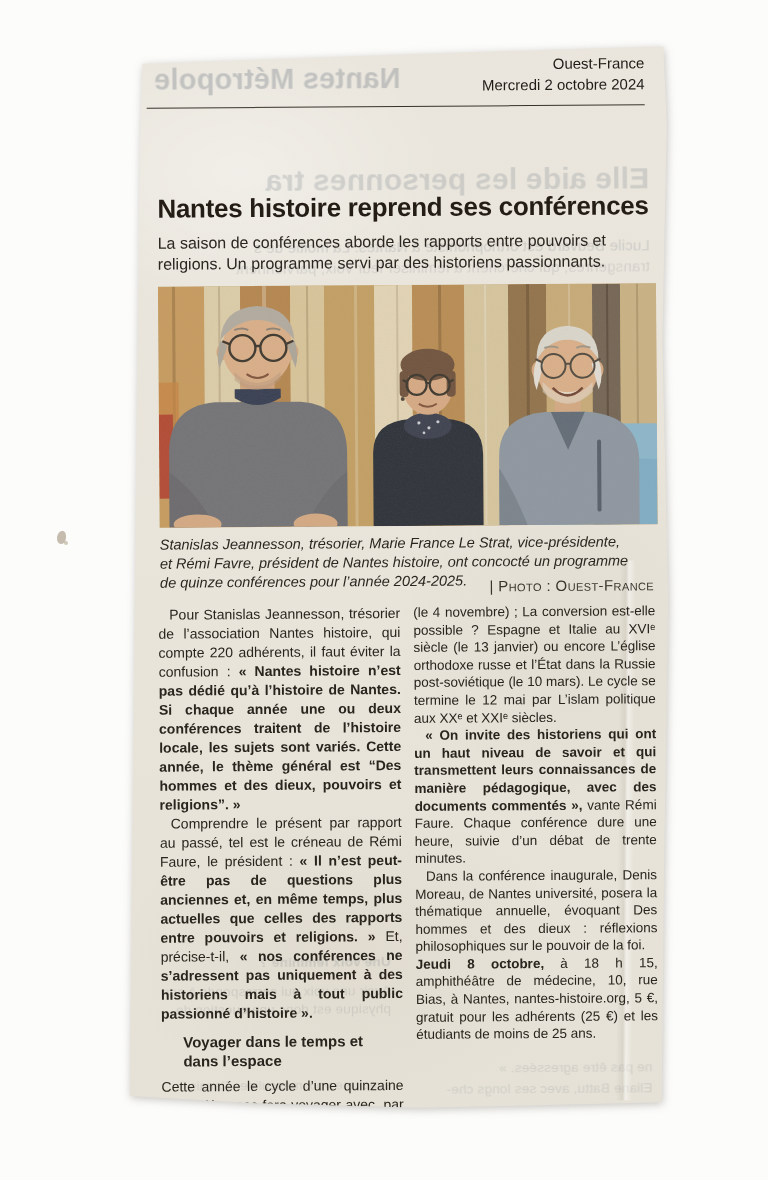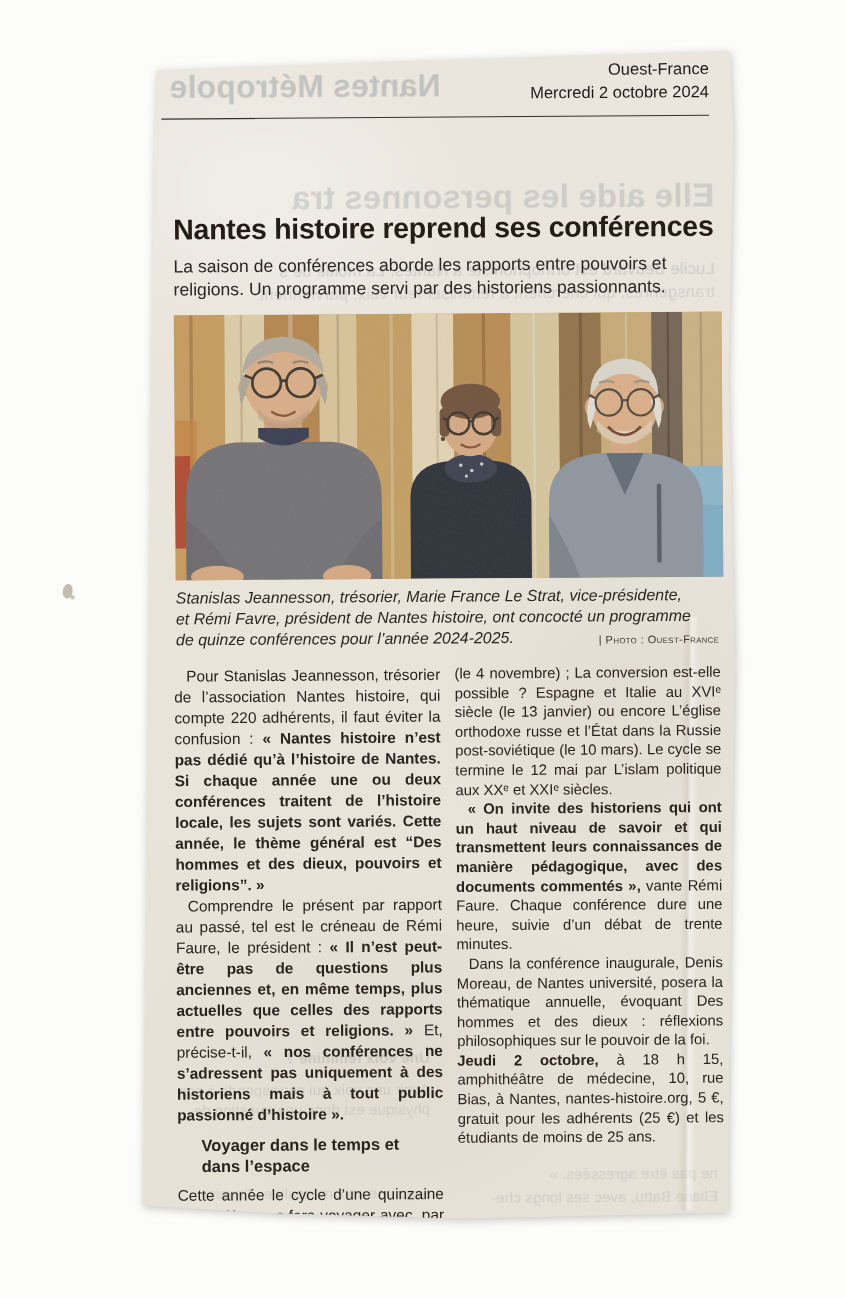--- a/index.html
+++ b/index.html
@@ -58,21 +58,21 @@
     font-size:26px;font-weight:700;letter-spacing:-.3px;color:#241d15;}
   .standfirst{position:absolute;left:42px;top:189px;width:502px;
     font-size:16px;line-height:21px;color:#2a2620;}
 
   .photo{position:absolute;left:42px;top:243px;width:498px;height:241px;
     overflow:hidden;background:#c8ab7a;}
   .photo svg{display:block;}
 
   .caption{position:absolute;left:42px;top:492px;width:470px;
     font-size:14.5px;line-height:19px;font-style:italic;color:#2a2620;}
-  .credit{position:absolute;right:30px;top:536px;font-size:10px;
+  .credit{position:absolute;right:30px;top:536px;font-size:15px;
     font-variant:small-caps;letter-spacing:.4px;color:#3a352c;}
 
   .cols{position:absolute;left:40px;top:562px;width:497px;display:flex;gap:13px;}
   .col{width:242px;text-align:justify;color:#29241d;}
   .col-left{font-size:14px;line-height:19px;}
   .col-right{font-size:13.5px;line-height:17.6px;}
   .col p{margin:0;}
   .indent{text-indent:11px;}
   .b{font-weight:700;}
   .crosshead{font-weight:700;font-size:15px;line-height:19px;
@@ -244,19 +244,19 @@
         <div class="col col-left">
           <p class="indent"><span>Pour Stanislas Jeannesson, trésorier de l’association Nantes histoire, qui compte 220 adhérents, il faut éviter la confusion : </span><span class="b">« Nantes histoire n’est pas dédié qu’à l’histoire de Nantes. Si chaque année une ou deux conférences traitent de l’histoire locale, les sujets sont variés. Cette année, le thème général est “Des hommes et des dieux, pouvoirs et religions”. »</span></p>
           <p class="indent"><span>Comprendre le présent par rapport au passé, tel est le créneau de Rémi Faure, le président : </span><span class="b">« Il n’est peut-être pas de questions plus anciennes et, en même temps, plus actuelles que celles des rapports entre pouvoirs et religions. »</span><span> Et, précise-t-il, </span><span class="b">« nos conférences ne s’adressent pas uniquement à des historiens mais à tout public passionné d’histoire ».</span></p>
           <div class="crosshead">Voyager dans le temps et dans l’espace</div>
           <p>Cette année le cycle d’une quinzaine de conférences fera voyager avec, par exemple, Religion et crises politiques à la fin de la Rome républicaine</p>
         </div>
         <div class="col col-right">
           <p>(le 4 novembre) ; La conversion est-elle possible ? Espagne et Italie au XVIᵉ siècle (le 13 janvier) ou encore L’église orthodoxe russe et l’État dans la Russie post-soviétique (le 10 mars). Le cycle se termine le 12 mai par L’islam politique aux XXᵉ et XXIᵉ siècles.</p>
           <p class="indent"><span class="b">« On invite des historiens qui ont un haut niveau de savoir et qui transmettent leurs connaissances de manière pédagogique, avec des documents commentés »,</span><span> vante Rémi Faure. Chaque conférence dure une heure, suivie d’un débat de trente minutes.</span></p>
           <p class="indent">Dans la conférence inaugurale, Denis Moreau, de Nantes université, posera la thématique annuelle, évoquant Des hommes et des dieux : réflexions philosophiques sur le pouvoir de la foi.</p>
-          <p class="info"><span class="b">Jeudi 2 octobre,</span><span> à 18 h 15, amphithéâtre de médecine, 10, rue Bias, à Nantes, nantes-histoire.org, 5 €, gratuit pour les adhérents (25 €) et les étudiants de moins de 25 ans.</span></p>
+          <p class="info"><span class="b">Jeudi 8 octobre,</span><span> à 18 h 15, amphithéâtre de médecine, 10, rue Bias, à Nantes, nantes-histoire.org, 5 €, gratuit pour les adhérents (25 €) et les étudiants de moins de 25 ans.</span></p>
         </div>
       </div>
 
     </div>
   </div>
 </div>
 
 </body></html>

